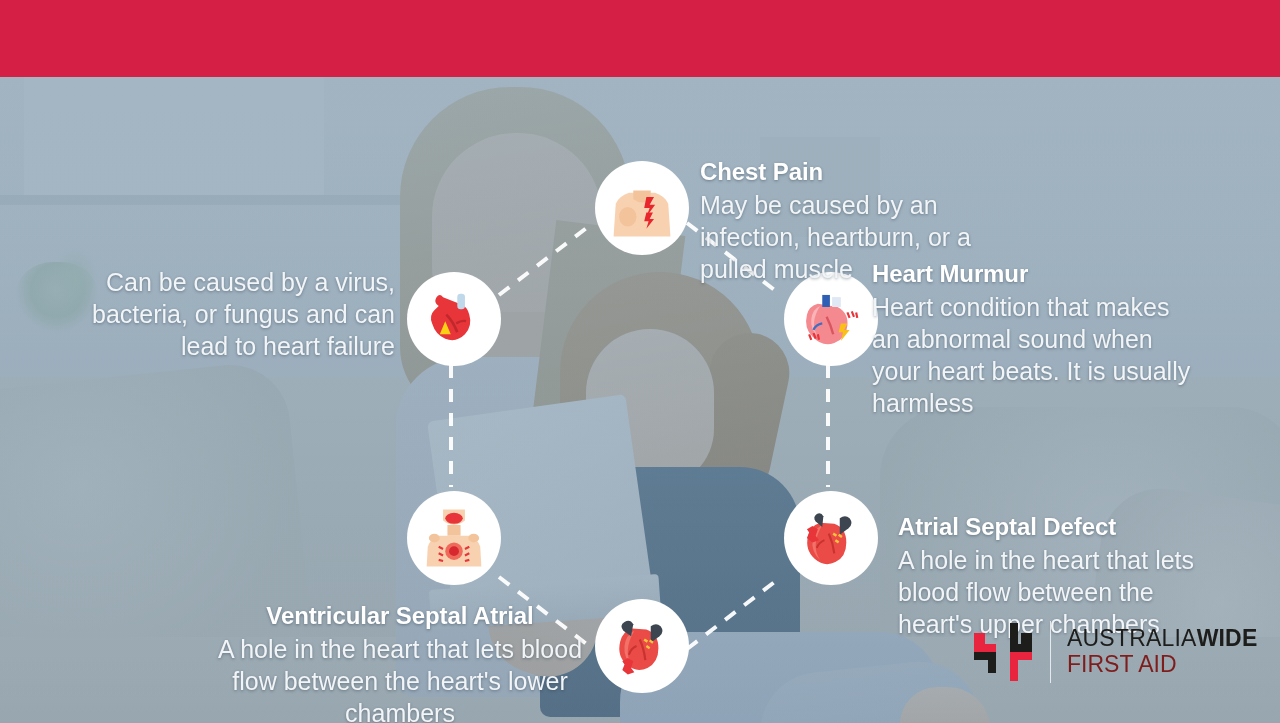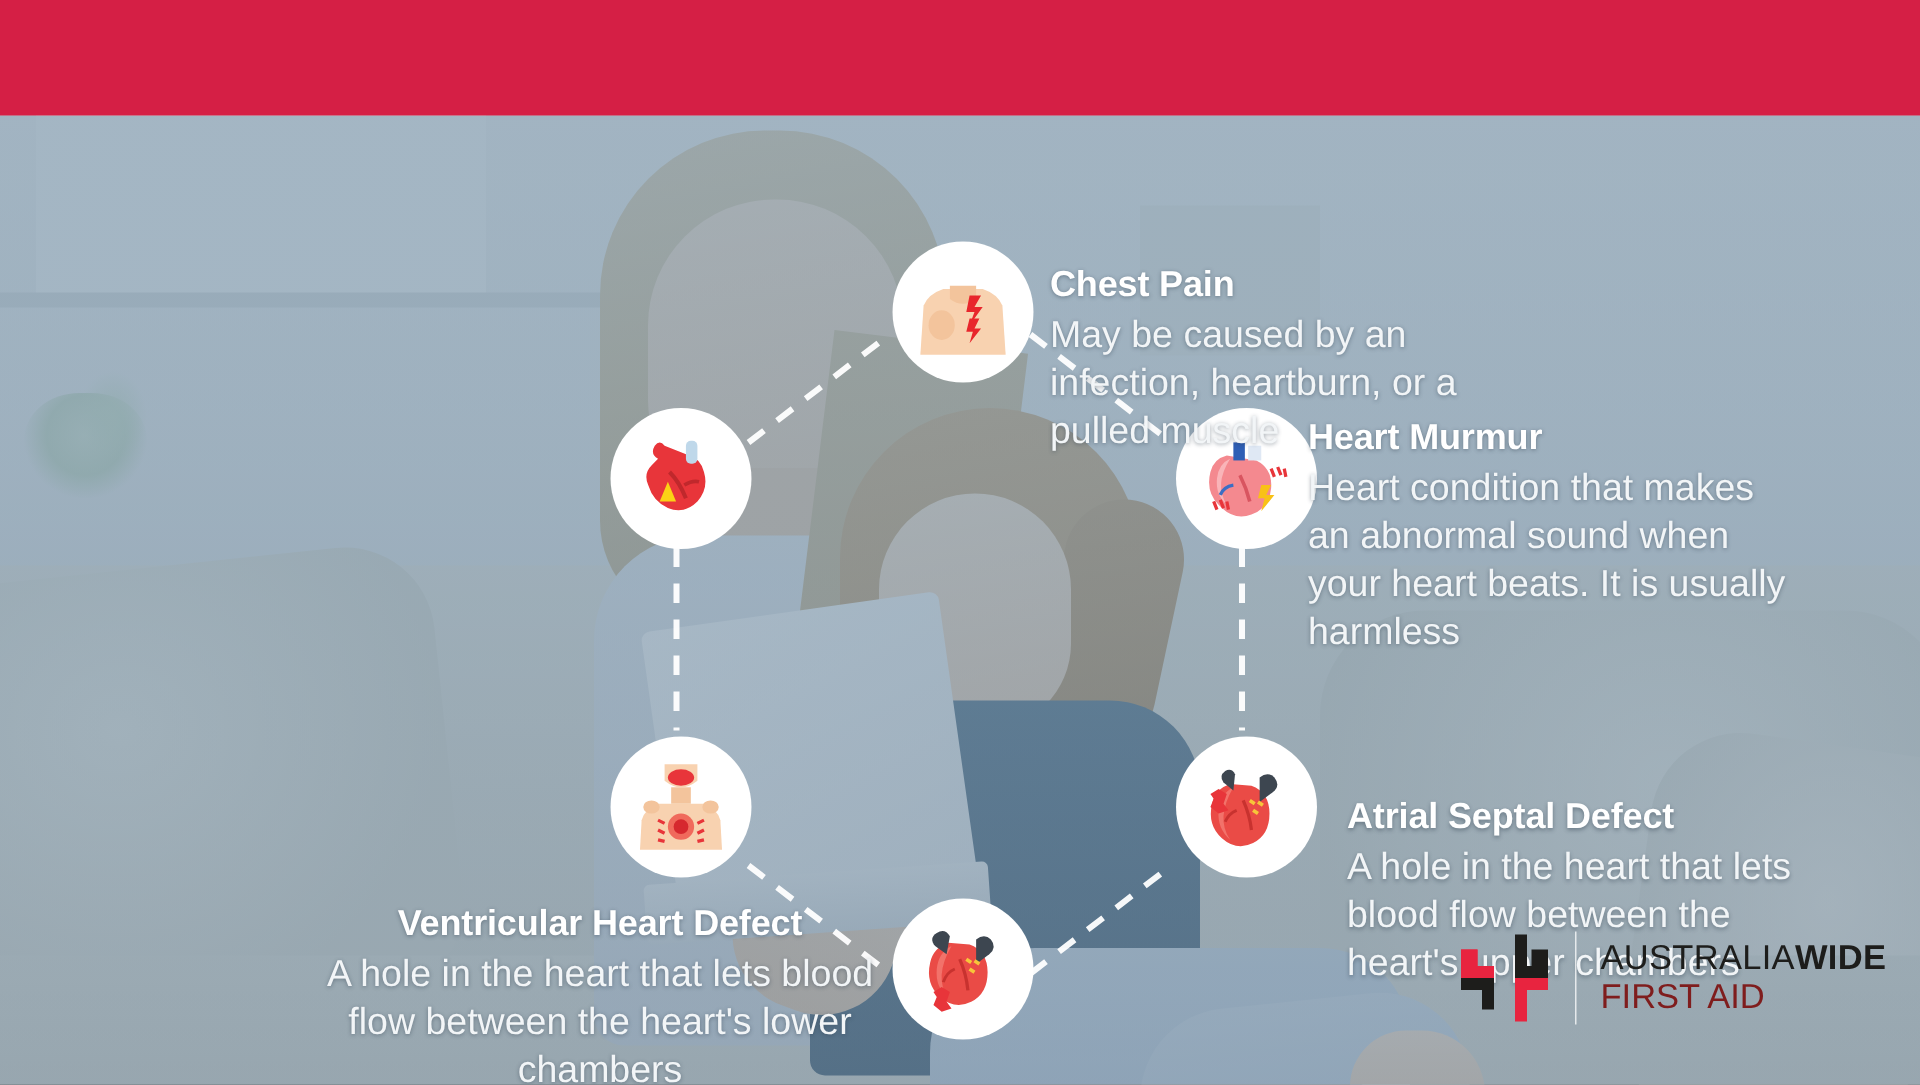--- a/index.html
+++ b/index.html
@@ -251,21 +251,21 @@
     line-height: 1.15;
     letter-spacing: -0.1px;
   }
   .block p {
     margin:0;
     font-size: 25px;
     line-height: 1.28;
     font-weight: normal;
     color: #f2f5f7;
   }
-  .block.right { text-align: left; margin-top: 18px; }
+  .block.right { text-align: left; }
   .block.left  { text-align: right; }
   .block.center { text-align: center; }
 
   
   .logo {
     position:absolute;
     left: 972px; top: 612px;
     width: 280px; height: 80px;
     display:flex; align-items:center;
     z-index: 30;
@@ -382,20 +382,21 @@
       <svg class="node-icon" viewBox="0 0 64 64">
         <path d="M22 12 q-3 -4 -6 0 q-3 5 2 8 l-4 4 q-5 5 -2 12 q3 10 12 14 q10 4 18 -4 q7 -8 4 -18 q-2 -8 -9 -10 z" fill="#e8353a"></path>
         <rect x="35" y="9" width="7" height="14" rx="3" fill="#bfd8ea"></rect>
         <path d="M25 28 q6 6 10 16" stroke="#c0282c" stroke-width="2.5" fill="none"></path>
         <path d="M34 36 q5 -3 9 -2" stroke="#c0282c" stroke-width="2.2" fill="none"></path>
         <path d="M22 40 l10 0 -5 -12 z" fill="#fbd116" transform="translate(-3,6)"></path>
       </svg>
     </div>
   </div>
   <div class="block left" style="left:85px; top:266px; width:310px;">
+    <p>Can be caused by a virus, bacteria, or fungus and can lead to heart failure</p>
   </div>
 
   <div class="node" style="left:784px; top:272px;">
     <div class="node-circle">
       <div class="node-ring"></div>
       <svg class="node-icon" viewBox="0 0 64 64">
         <path d="M20 18 q-8 2 -10 10 q-3 12 5 20 q9 10 20 6 q11 -4 12 -16 q1 -12 -9 -17 z" fill="#f4898f"></path>
         <path d="M22 20 q-7 3 -8 12 q-1 10 6 16 q-8 -12 2 -28 z" fill="#f9b4b8"></path>
         <rect x="24" y="10" width="7" height="11" fill="#2f5fb5"></rect>
         <rect x="33" y="12" width="8" height="9" fill="#dfe8f4"></rect>
@@ -459,21 +460,21 @@
         <path d="M24 12 q-3 -5 -8 -2 q-5 3 -1 8 l7 5 z" fill="#3d4650"></path>
         <path d="M40 14 q5 -4 9 0 q4 5 -1 9 l-8 6 z" fill="#3d4650"></path>
         <path d="M30 26 q4 9 5 19" stroke="#c8322f" stroke-width="2" fill="none"></path>
         <path d="M27 32 q-5 2 -7 8" stroke="#c8322f" stroke-width="1.8" fill="none"></path>
         <path d="M34 26 l3 2 M39 27 l3 2 M36 32 l3 2" stroke="#f7c53a" stroke-width="2.2"></path>
         <path d="M14 46 l5 -3 5 3 -2 6 3 4 -6 2 -5 -4 2 -5 z" fill="#e8353a"></path>
       </svg>
     </div>
   </div>
   <div class="block center" style="left:215px; top:602px; width:370px;">
-    <h2>Ventricular Heart Defect</h2>
+    <h2>Ventricular Septal Atrial</h2>
     <p>A hole in the heart that lets blood flow between the heart's lower chambers</p>
   </div>
 
   <div class="logo">
     <div class="logo-mark">
       
       <svg width="62" height="62" viewBox="0 0 62 62">
 
         <path d="M2 12 h11 v11 h11 v8 H2 z" fill="#e8243f"></path>
 

